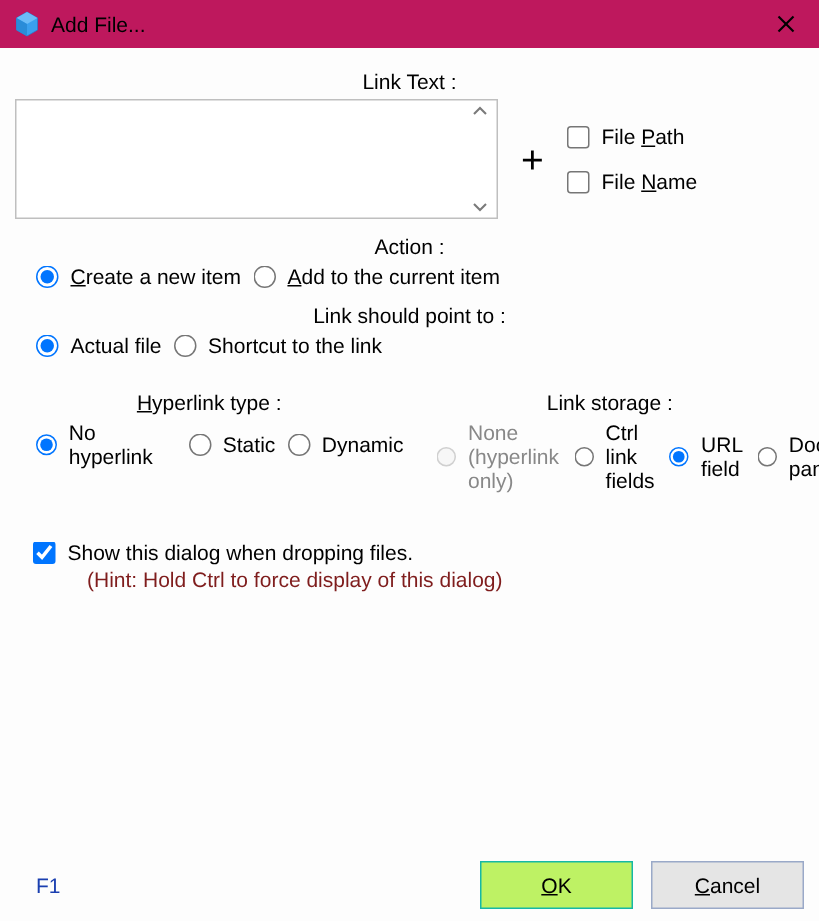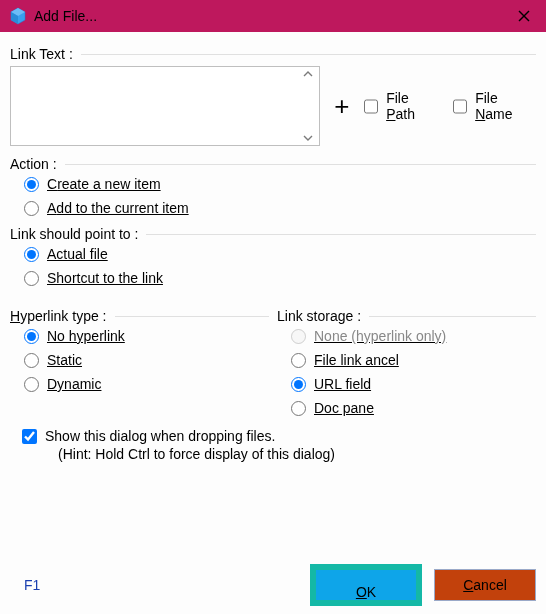--- a/index.html
+++ b/index.html
@@ -37,20 +37,21 @@
   .content {
     padding: 4px 10px 0 10px;
   }
   .group-label {
     display: flex;
     align-items: center;
     margin-top: 10px;
     font-size: 14px;
     color: #000;
     white-space: nowrap;
+    flex-direction: column;
   }
   .group-label .rule {
     flex: 1;
     height: 1px;
     background: #e0e0e0;
     margin-left: 8px;
   }
   .linktext-row {
     display: flex;
     align-items: center;
@@ -88,39 +89,38 @@
   .spin.down { bottom: 2px; }
   .plus-col {
     width: 46px;
     text-align: center;
     font-size: 26px;
     font-weight: 300;
     color: #000;
   }
   .file-checks {
     display: flex;
-    flex-direction: row;
+    flex-direction: column;
     gap: 14px;
   }
   .chk {
     display: flex;
     align-items: center;
     gap: 8px;
     cursor: pointer;
   }
   .chk input[type=checkbox] {
     width: 15px; height: 15px;
     margin: 0;
   }
   .radio-list {
     padding: 4px 0 0 14px;
     display: flex;
-    flex-direction: column;
+    flex-direction: row;
     gap: 8px;
-    text-decoration: underline;
   }
   .radio {
     display: flex;
     align-items: center;
     gap: 8px;
     cursor: pointer;
   }
   .radio input[type=radio] {
     width: 15px; height: 15px;
     margin: 0;
@@ -129,58 +129,57 @@
   .twocol {
     display: flex;
     gap: 8px;
     margin-top: 12px;
   }
   .col {
     flex: 1;
     min-width: 0;
   }
   .show-dialog {
-    margin-top: 12px;
+    margin-top: 32px;
     padding-left: 12px;
   }
   .hint {
     padding-left: 36px;
-    color: #000000;
+    color: #7f1d1d;
     font-size: 14px;
     margin-top: 2px;
   }
   .footer {
     position: absolute;
     bottom: 8px;
     left: 24px;
     right: 10px;
     display: flex;
     align-items: center;
   }
   .f1 {
     color: #1a3fb0;
     font-size: 14px;
   }
   .footer .spacer { flex: 1; }
   .btn {
     width: 100px;
     height: 30px;
     border: 1px solid #9aa9c8;
-    background: #c2410c;
+    background: #e5e5e5;
     margin-left: 12px;
     display: flex;
     align-items: center;
     justify-content: center;
     cursor: pointer;
     font-size: 14px;
   }
   .btn.default {
-    border: 6px solid #14b8a6;
-    background: #0ea5e9;
-    align-items: flex-end;
+    border: 1px solid #14b8a6;
+    background: #bef264;
   }
   .ul { text-decoration: underline; }
 </style>
 </head>
 <body>
 
 <div class="titlebar">
   <span class="icon-slot">
     <svg width="18" height="18" viewBox="0 0 18 18">
       <polygon points="9,1 16,5 16,13 9,17 2,13 2,5" fill="#3aa0ef" stroke="#1e7fd6" stroke-width="0.5"></polygon>
@@ -286,21 +285,21 @@
         <span>Link storage :</span>
         <span class="rule"></span>
       </div>
       <div class="radio-list">
         <label class="radio disabled">
           <input type="radio" name="storage" disabled="" style="">
           <span>None (hyperlink only)</span>
         </label>
         <label class="radio">
           <input type="radio" name="storage" style="">
-          <span>File link ancel</span>
+          <span>Ctrl link fields</span>
         </label>
         <label class="radio">
           <input type="radio" name="storage" checked="" style="">
           <span>URL field</span>
         </label>
         <label class="radio">
           <input type="radio" name="storage" style="">
           <span>Doc pane</span>
         </label>
       </div>

